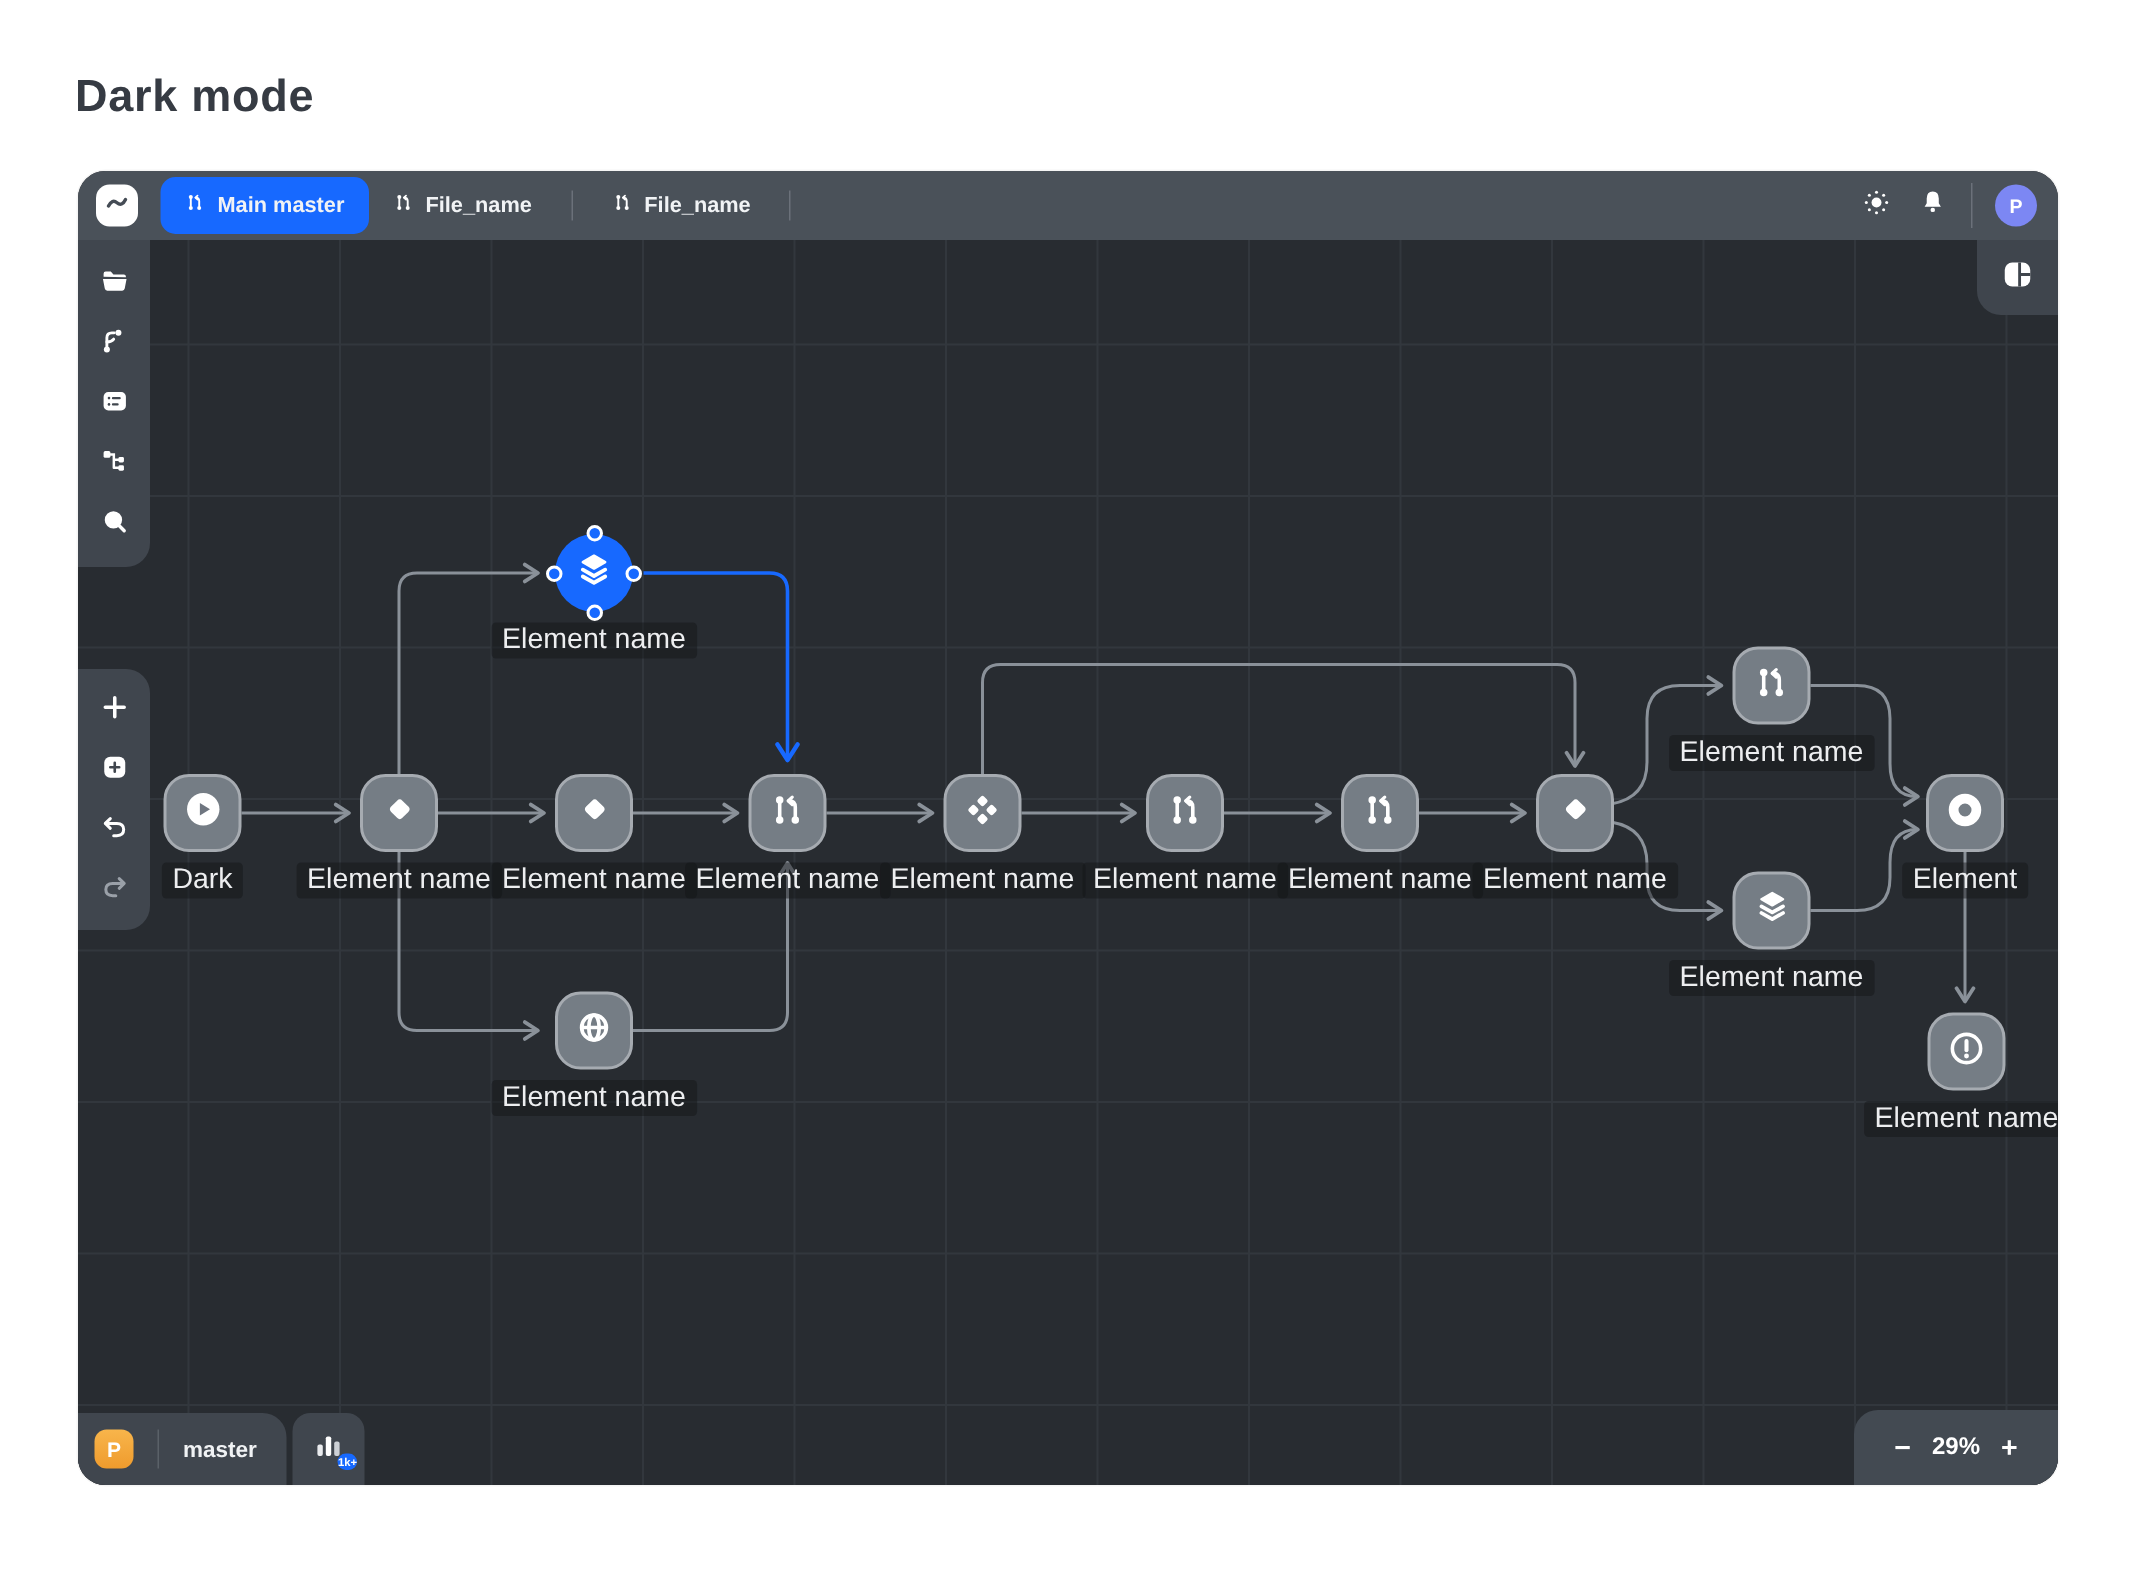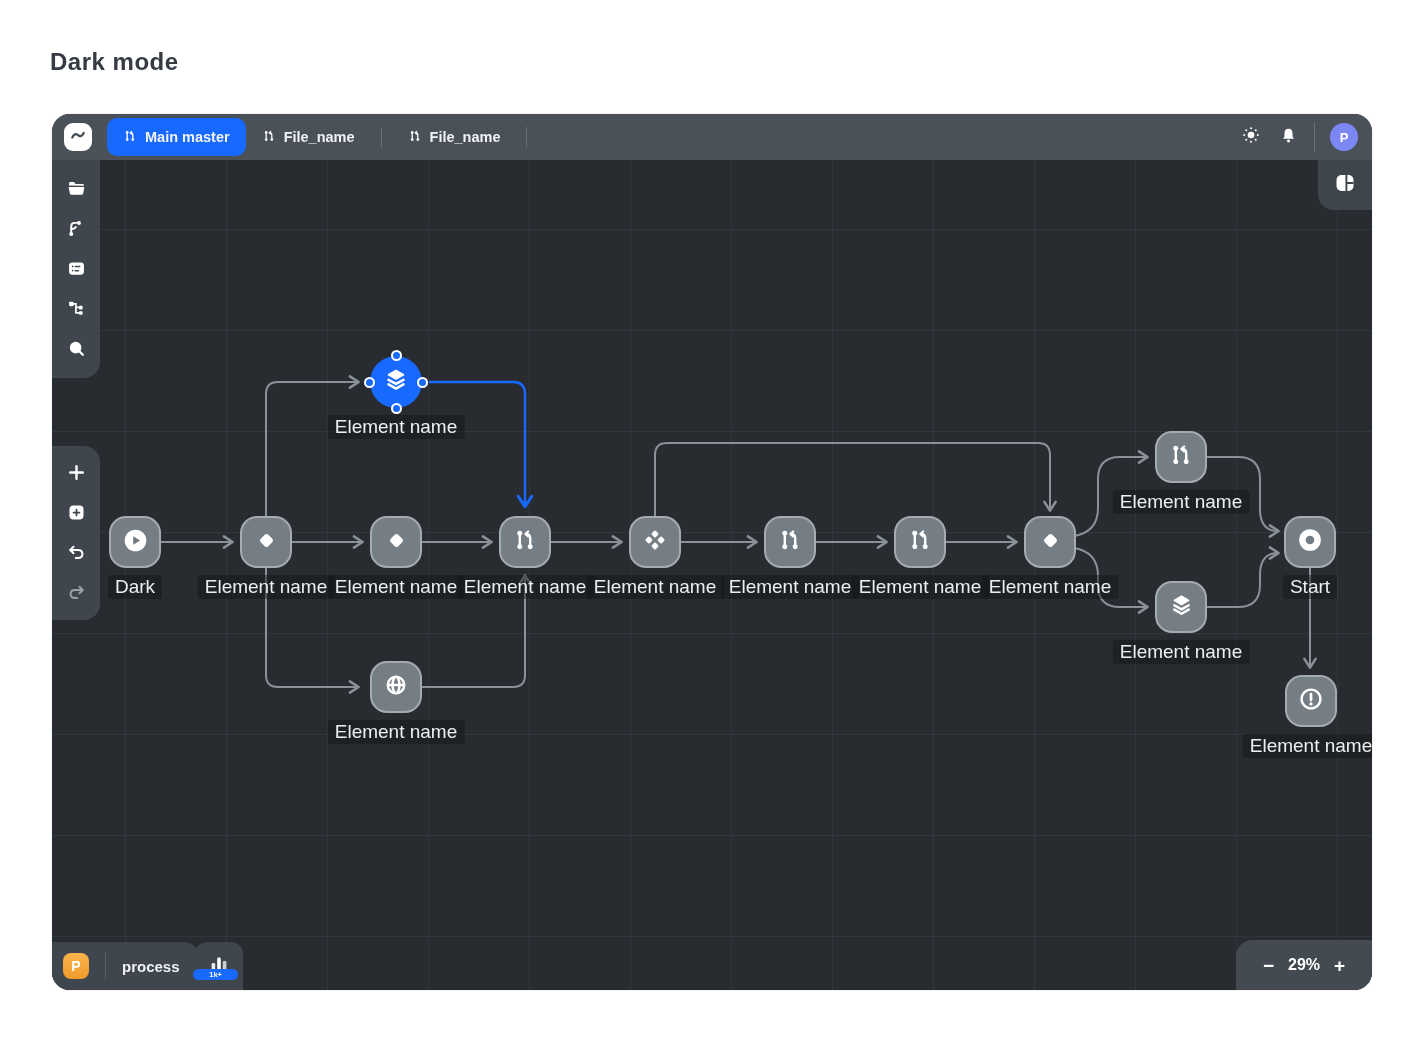--- a/index.html
+++ b/index.html
@@ -1,17 +1,17 @@
 <!DOCTYPE html>
 <html><head>
 <meta charset="utf-8">
 <style>
   html,body{margin:0;padding:0;background:#ffffff;font-family:"Liberation Sans",sans-serif;}
   .page{width:1424px;height:1052px;position:relative;background:#fff;overflow:hidden;}
-  .page-title{margin:0;position:absolute;left:50px;top:48px;font-size:24px;font-weight:800;color:#363b43;letter-spacing:.5px;}
+  .page-title{margin:0;position:absolute;left:50px;top:48px;font-size:30px;font-weight:800;color:#363b43;letter-spacing:.5px;}
 
   
   .window{position:absolute;left:52px;top:114px;width:1320px;height:876px;border-radius:18px;overflow:hidden;background:#282c31;box-shadow:0 0 0 1px rgba(0,0,0,.04);}
 
   
   .titlebar{position:absolute;left:0;top:0;right:0;height:46px;background:#4a5159;display:flex;align-items:center;z-index:30;}
   .logo-btn{width:28px;height:28px;border-radius:9px;background:#fff;margin-left:12px;display:flex;align-items:center;justify-content:center;flex:0 0 auto;}
   .tabs{display:flex;align-items:center;margin-left:15px;height:100%;}
   .tab{display:flex;align-items:center;gap:8px;height:38px;padding:0 16px;color:#f1f3f5;font-size:14.5px;font-weight:600;border-radius:10px;cursor:pointer;white-space:nowrap;}
   .tab.active{background:#1769ff;}
@@ -34,21 +34,21 @@
   .panel-edit{left:0;top:286px;width:48px;height:166px;border-radius:0 16px 16px 0;padding-top:8px;}
   .panel .tool{width:40px;height:40px;display:flex;align-items:center;justify-content:center;cursor:pointer;}
   .panel-right-btn{position:absolute;right:0;top:0;width:54px;height:50px;background:#3f454d;border-radius:0 0 0 16px;display:flex;align-items:center;justify-content:center;z-index:20;cursor:pointer;}
 
   
   .branch-bar{position:absolute;left:0;bottom:0;height:48px;background:#40464e;border-radius:0 16px 0 0;display:flex;align-items:center;padding:0 20px 0 11px;z-index:25;}
   .branch-logo{width:26px;height:26px;border-radius:8px;background:linear-gradient(180deg,#f8b54b,#ef9b2d);color:#fff;font-weight:800;font-size:14px;display:flex;align-items:center;justify-content:center;}
   .branch-divider{width:1px;height:26px;background:#5a6168;margin:0 16px;}
   .branch-name{color:#f0f2f4;font-size:15px;font-weight:600;}
   .stats-btn{position:absolute;left:143px;bottom:0;width:48px;height:48px;background:#40464e;border-radius:12px 12px 0 0;display:flex;align-items:center;justify-content:center;z-index:25;cursor:pointer;}
-  .stats-badge{position:absolute;right:5px;bottom:10px;background:#1769ff;color:#fff;font-size:7.5px;font-weight:700;border-radius:8px;padding:2px 16px;line-height:1;}
+  .stats-badge{position:absolute;right:5px;bottom:10px;background:#1769ff;color:#fff;font-size:7.5px;font-weight:700;border-radius:8px;padding:2px 0;line-height:1;}
   .zoom-pill{position:absolute;right:0;bottom:0;width:136px;height:50px;background:#434a52;border-radius:16px 0 0 0;display:flex;align-items:center;justify-content:center;gap:14px;z-index:25;}
   .zoom-btn{color:#fff;font-size:19px;font-weight:800;cursor:pointer;line-height:1;}
   .zoom-level{color:#fff;font-size:16px;font-weight:700;}
 
   
   .node{position:absolute;width:52px;height:52px;z-index:10;}
   .node-shape{width:52px;height:52px;border-radius:17px;background:#757d85;border:2px solid #a6abb1;box-sizing:border-box;display:flex;align-items:center;justify-content:center;cursor:pointer;}
   .node.selected .node-shape{border-radius:50%;background:#1769ff;border:none;}
   .node-label{position:absolute;top:59px;left:50%;transform:translateX(-50%);white-space:nowrap;color:#edeef0;font-size:19px;background:rgba(17,19,22,.45);padding:1px 7px;border-radius:3px;}
   .handle{position:absolute;width:11px;height:11px;border-radius:50%;background:#1769ff;border:2.5px solid #fff;box-sizing:border-box;z-index:12;}
@@ -356,21 +356,21 @@
               </svg></span>
           </div>
         <div class="node-label">Element name</div>
       </div>
       <div class="node" style="left:1232px;top:356px">
         <div class="node-shape">
             <span><svg width="26" height="26">
                 <use href="#i-ring"></use>
               </svg></span>
           </div>
-        <div class="node-label">Start</div>
+        <div class="node-label">Element</div>
       </div>
       <div class="node" style="left:1233px;top:515px">
         <div class="node-shape">
             <span><svg width="26" height="26">
                 <use href="#i-alert"></use>
               </svg></span>
           </div>
         <div class="node-label">Element name</div>
       </div>
 
@@ -427,21 +427,21 @@
       <div class="panel-right-btn">
         <span><svg width="24" height="24">
               <use href="#i-panel"></use>
             </svg></span>
       </div>
     </div>
 
     <div class="branch-bar">
       <div class="branch-logo">P</div>
       <div class="branch-divider"></div>
-      <div class="branch-name">process</div>
+      <div class="branch-name">master</div>
     </div>
     <div class="stats-btn">
       <span><svg width="24" height="24">
             <use href="#i-bars"></use>
           </svg></span>
       <span class="stats-badge">1k+</span>
     </div>
     <div class="zoom-pill">
       <span class="zoom-btn">−</span>
       <span class="zoom-level">29%</span>

